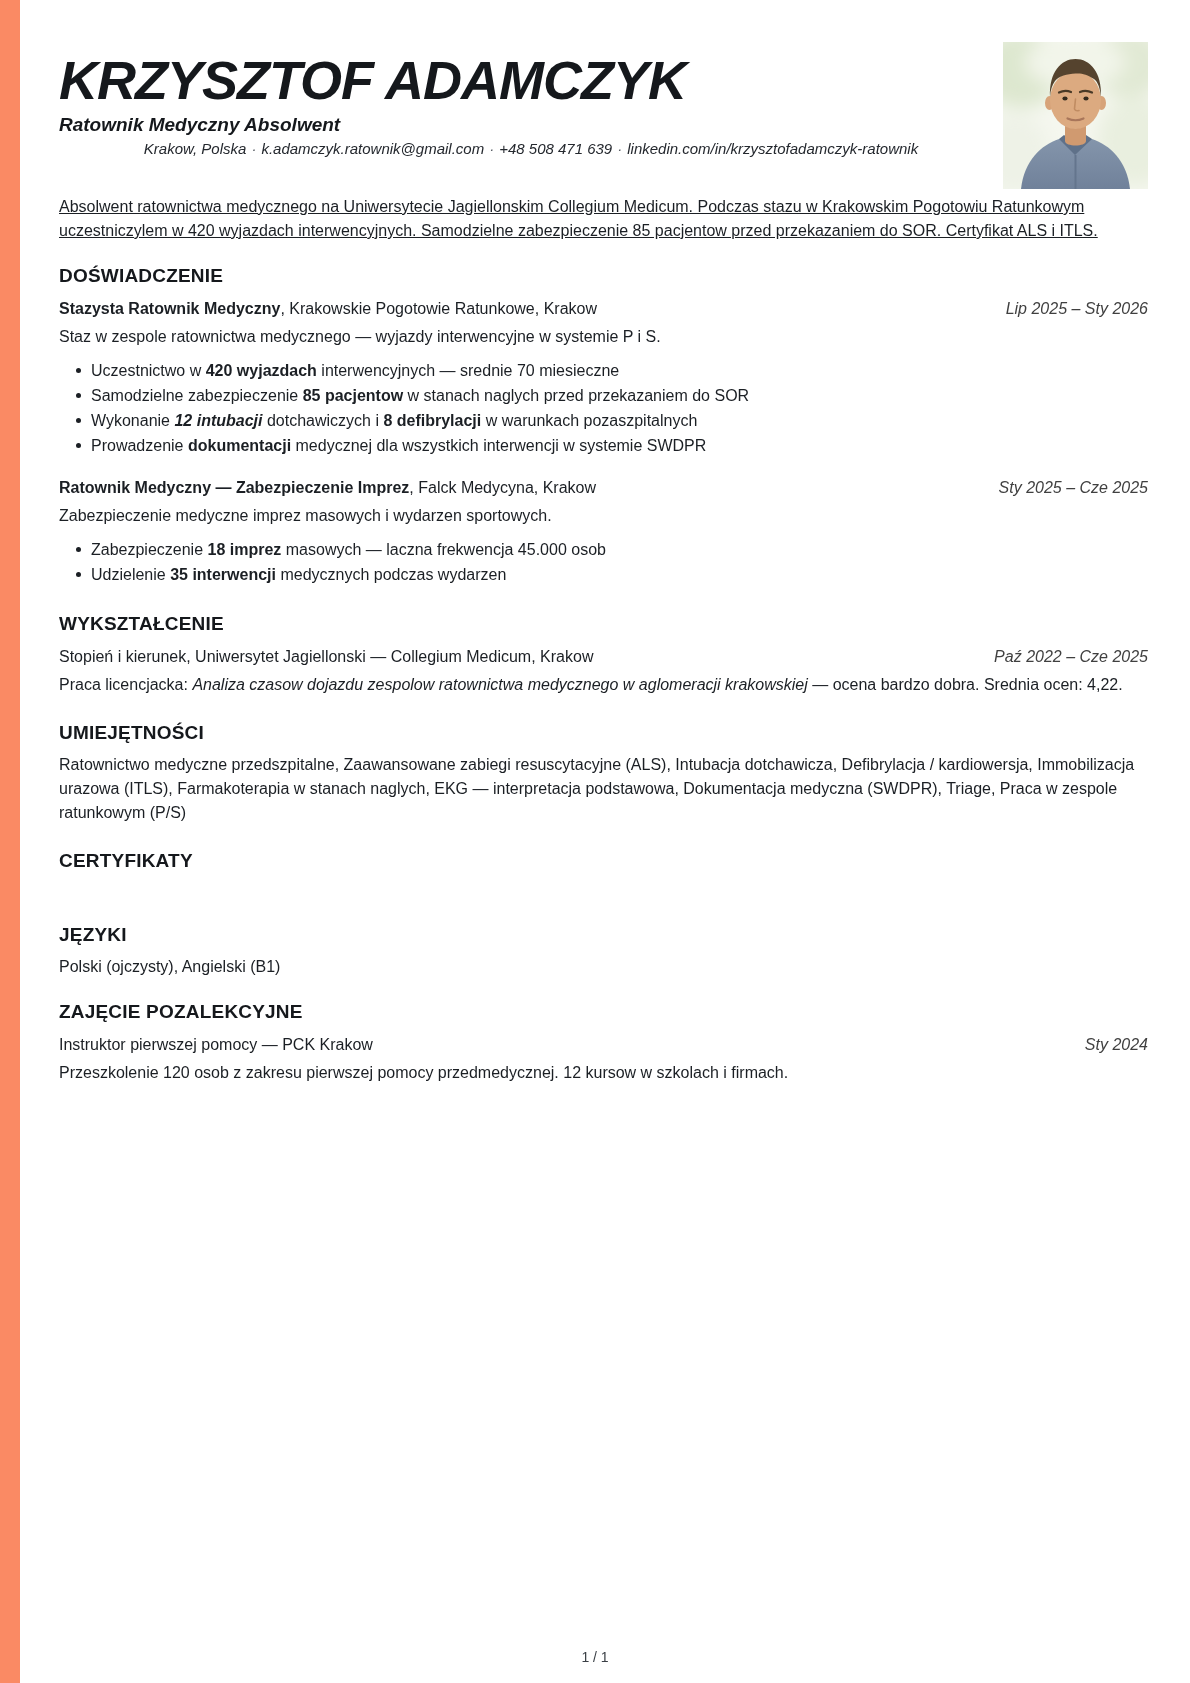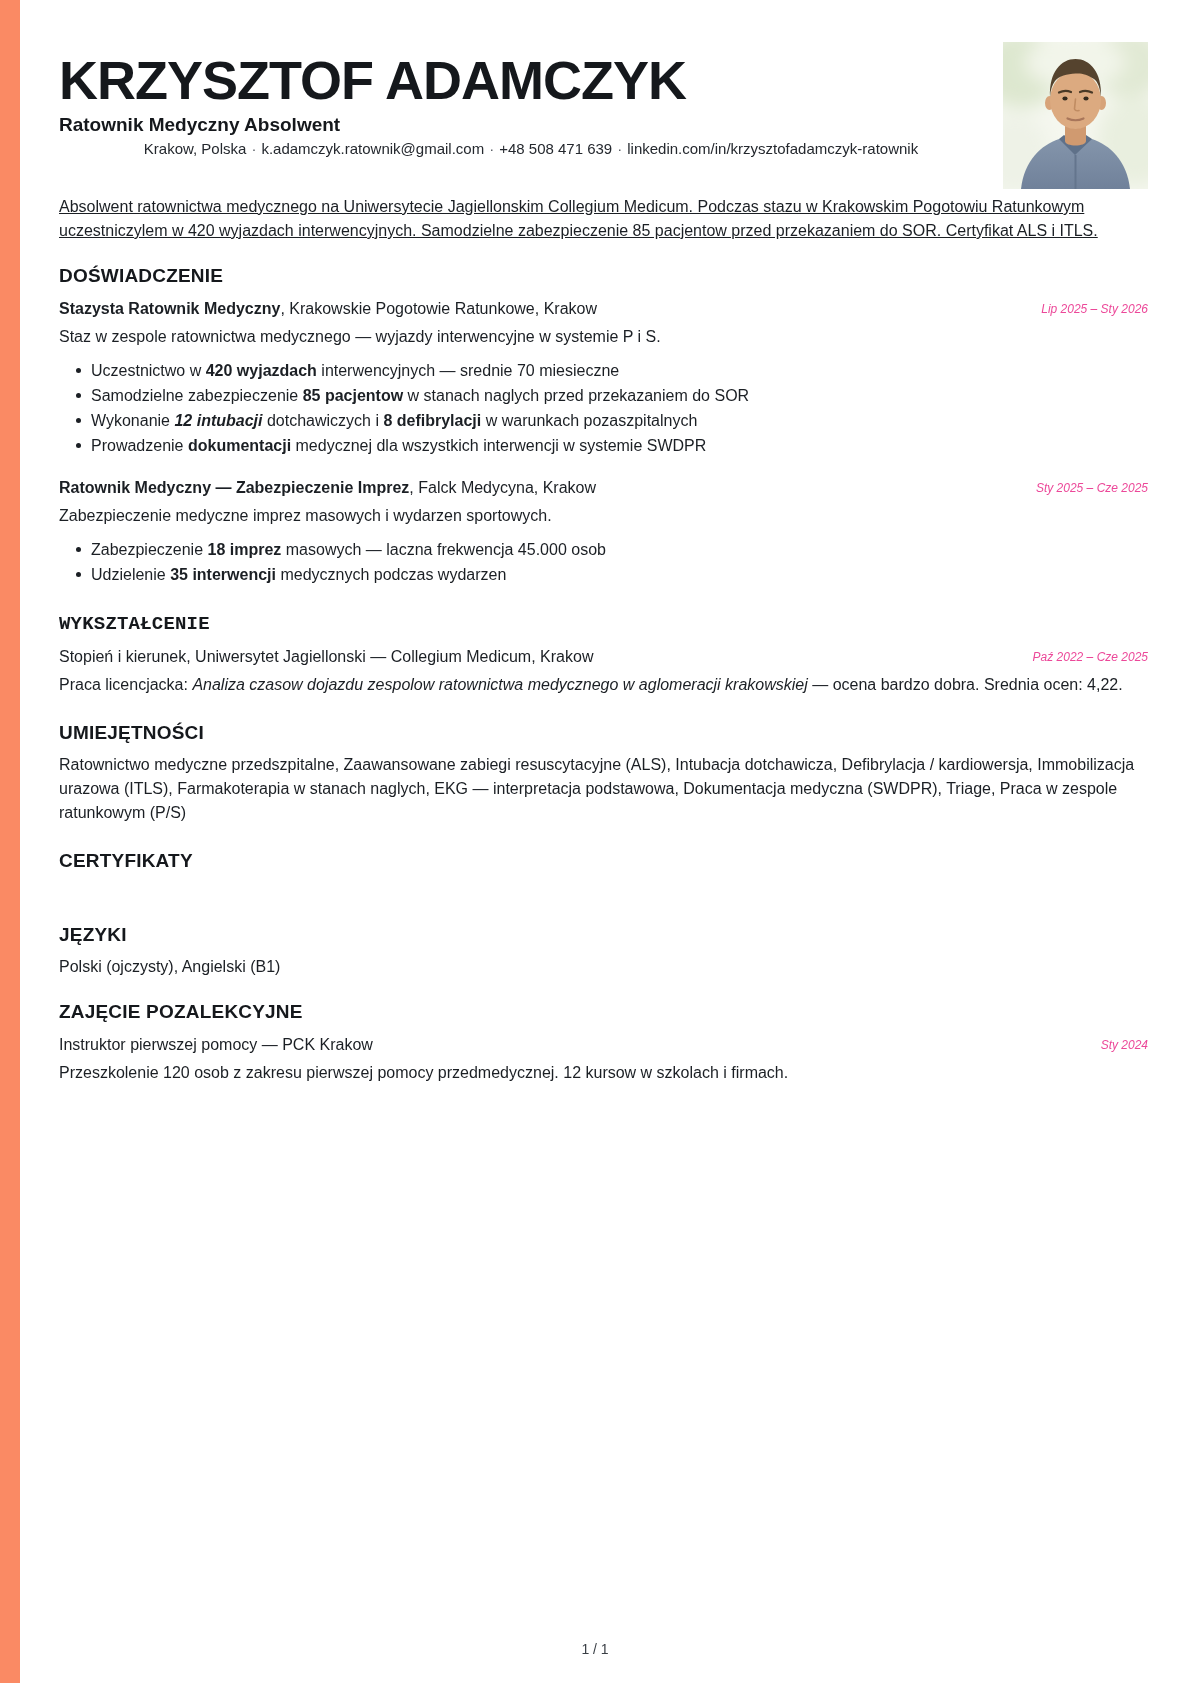--- a/index.html
+++ b/index.html
@@ -18,21 +18,21 @@
     left: 0; top: 0;
     width: 20px; height: 100%;
     background: #fa8a64;
   }
   .page {
     position: relative;
     padding: 40px 42px 0 59px;
   }
   
   .header { display: flex; justify-content: space-between; align-items: flex-start; }
-  .header-left { flex: 1 1 auto; min-width: 0; padding-top: 10px; }
+  .header-left { flex: 1 1 auto; min-width: 0; padding-top: 10px; font-style: italic; }
   .name {
     margin: 0;
     font-size: 54px;
     line-height: 1.12;
     font-weight: 700;
     letter-spacing: -1px;
     color: #15181c;
   }
   .job-title {
     margin: 4px 0 0;
@@ -75,24 +75,24 @@
     display: flex;
     justify-content: space-between;
     align-items: center;
     font-size: 16px;
     line-height: 22px;
   }
   .entry-titleline { min-width: 0; padding-right: 20px; }
   .entry-title { font-weight: 700; }
   .entry-dates {
     flex: 0 0 auto;
-    font-size: 12px;
+    font-size: 16px;
     font-style: italic;
     white-space: nowrap;
-    color: #ec4899;
+    color: #404040;
   }
   .entry-desc { margin-top: 5px; font-size: 16px; line-height: 24px; }
   ul.bullets {
     list-style: none;
     margin: 9px 0 0;
     padding: 0 0 0 32px;
   }
   ul.bullets li {
     position: relative;
     font-size: 16px;
@@ -104,21 +104,21 @@
     left: -15px; top: 10px;
     width: 5px; height: 5px;
     border-radius: 50%;
     background: #1b1f24;
   }
   .plain-text { margin-top: 9px; font-size: 16px; line-height: 24px; }
   .empty-section-gap { height: 30px; }
   
   .footer {
     position: absolute;
-    left: 0; bottom: 26px;
+    left: 0; bottom: 18px;
     width: 100%;
     text-align: center;
     font-size: 14px;
     color: #3a3f45;
   }
 </style>
 </head>
 <body>
 
 <div class="accent-stripe"></div>
@@ -194,21 +194,21 @@
       <div class="entry-titleline"><span class="entry-title">Ratownik Medyczny — Zabezpieczenie Imprez</span><span>, Falck Medycyna, Krakow</span></div>
       <div class="entry-dates">Sty 2025 – Cze 2025</div>
     </div>
     <div class="entry-desc">Zabezpieczenie medyczne imprez masowych i wydarzen sportowych.</div>
     <ul class="bullets">
       <li><span>Zabezpieczenie </span><span style="font-weight: 700;">18 imprez</span><span> masowych — laczna frekwencja 45.000 osob</span></li>
       <li><span>Udzielenie </span><span style="font-weight: 700;">35 interwencji</span><span> medycznych podczas wydarzen</span></li>
     </ul>
   </div>
 
-  <h2 class="section-heading" style="margin-top:26px;font-family:Liberation Mono, monospace;">WYKSZTAŁCENIE</h2>
+  <h2 class="section-heading" style="margin-top:26px;">WYKSZTAŁCENIE</h2>
   <div class="entry">
     <div class="entry-header">
       <div class="entry-titleline">Stopień i kierunek, Uniwersytet Jagiellonski — Collegium Medicum, Krakow</div>
       <div class="entry-dates">Paź 2022 – Cze 2025</div>
     </div>
     <div class="entry-desc"><span>Praca licencjacka: </span><span style="font-style: italic;">Analiza czasow dojazdu zespolow ratownictwa medycznego w aglomeracji krakowskiej</span><span> — ocena bardzo dobra. Srednia ocen: 4,22.</span></div>
   </div>
 
   <h2 class="section-heading" style="margin-top:25px;">UMIEJĘTNOŚCI</h2>
   <p class="plain-text">Ratownictwo medyczne przedszpitalne, Zaawansowane zabiegi resuscytacyjne (ALS), Intubacja dotchawicza, Defibrylacja / kardiowersja, Immobilizacja urazowa (ITLS), Farmakoterapia w stanach naglych, EKG — interpretacja podstawowa, Dokumentacja medyczna (SWDPR), Triage, Praca w zespole ratunkowym (P/S)</p>

